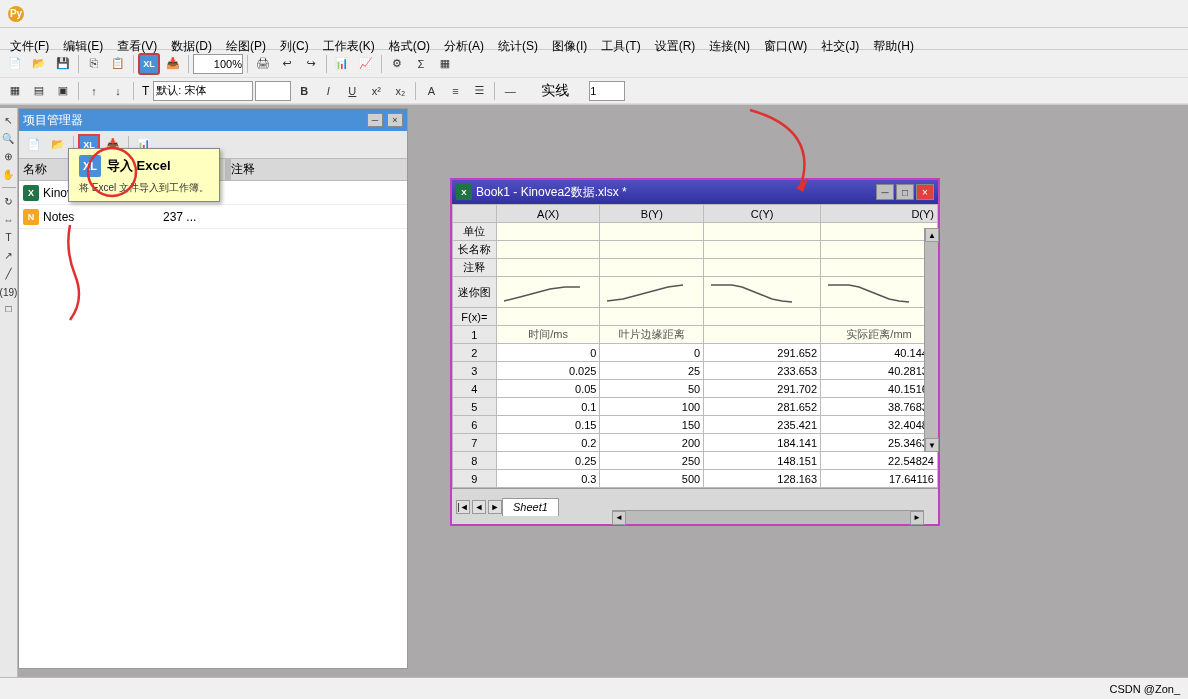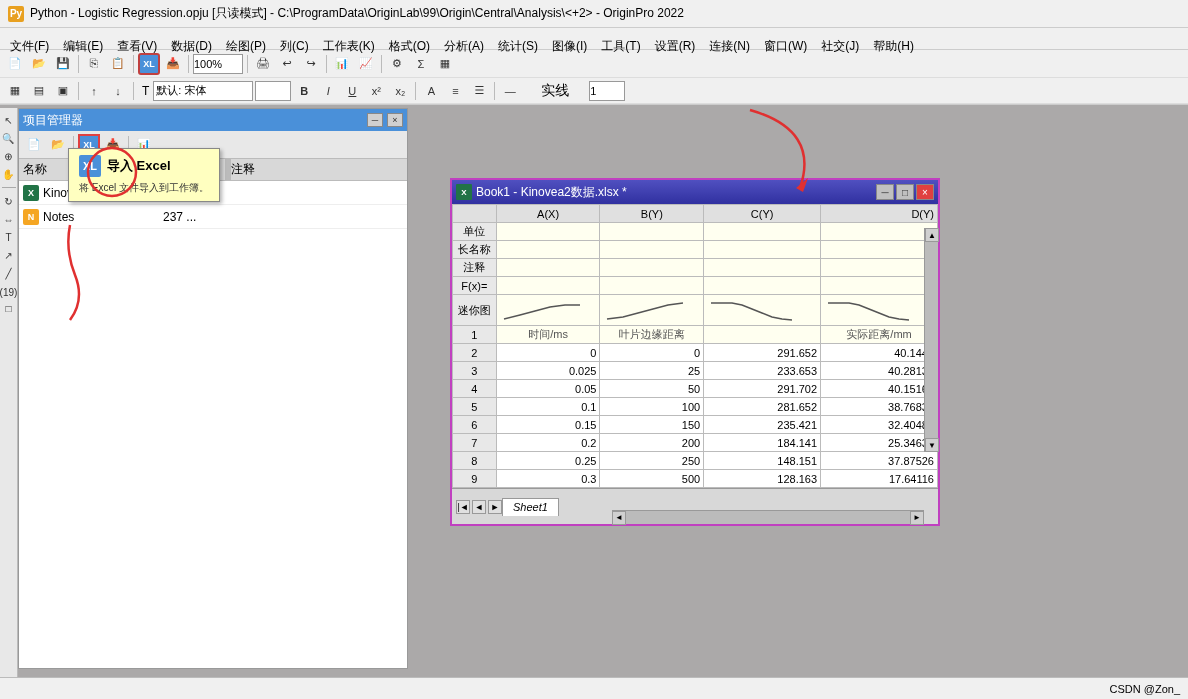--- a/index.html
+++ b/index.html
@@ -19,21 +19,21 @@
       height: 28px;
       display: flex;
       align-items: center;
       padding: 0 8px;
       border-bottom: 1px solid #ccc;
       font-size: 12px;
     }
     .title-bar-icon {
       width: 16px; height: 16px;
       background: #e8a020;
-      border-radius: 2px;
+      border-radius: 8px;
       margin-right: 6px;
       display: inline-flex;
       align-items: center;
       justify-content: center;
       color: white;
       font-size: 10px;
       font-weight: bold;
     }
 
     
@@ -78,21 +78,21 @@
     }
     .tb-sep {
       width: 1px; height: 18px;
       background: #bbb;
       margin: 0 2px;
     }
     .tb-zoom {
       width: 50px; height: 20px;
       border: 1px solid #999;
       font-size: 11px;
-      text-align: left;
+      text-align: right;
     }
     .tb-font {
       width: 100px; height: 20px;
       border: 1px solid #999;
       font-size: 11px;
       padding: 0 2px;
     }
     .tb-fontsize {
       width: 36px; height: 20px;
       border: 1px solid #999;
@@ -385,21 +385,20 @@
       padding: 0 8px;
       font-size: 11px;
       justify-content: flex-end;
     }
   </style>
 </head>
 <body>
 
 <div class="title-bar">
   <span class="title-bar-icon">Py</span>
-  <span>Python - Logistic Regression.opju [只读模式] - C:\ProgramData\OriginLab\99\Origin\Central\Analysis\&lt;+2&gt; - OriginPro 2022</span>
 </div>
 
 <div class="menu-bar">
   <span class="menu-item">文件(F)</span>
   <span class="menu-item">编辑(E)</span>
   <span class="menu-item">查看(V)</span>
   <span class="menu-item">数据(D)</span>
   <span class="menu-item">绘图(P)</span>
   <span class="menu-item">列(C)</span>
   <span class="menu-item">工作表(K)</span>
@@ -582,28 +581,20 @@
           <tr>
             <td class="row-header">长名称</td>
             <td class="cell-label"></td>
             <td class="cell-label"></td>
             <td class="cell-label"></td>
             <td class="cell-label"></td>
           </tr>
 
           <tr>
             <td class="row-header">注释</td>
-            <td class="cell-label"></td>
-            <td class="cell-label"></td>
-            <td class="cell-label"></td>
-            <td class="cell-label"></td>
-          </tr>
-
-          <tr>
-            <td class="row-header">F(x)=</td>
             <td class="cell-label"></td>
             <td class="cell-label"></td>
             <td class="cell-label"></td>
             <td class="cell-label"></td>
           </tr>
 
           <tr style="height:30px;">
             <td class="row-header">迷你图</td>
             <td class="cell-sparkline">
               <svg width="88" height="28">
@@ -621,20 +612,28 @@
               </svg>
             </td>
             <td class="cell-sparkline">
               <svg width="100" height="28">
                 <polyline points="4,8 15,8 25,8 35,10 45,14 55,18 65,22 75,24 85,25" fill="none" stroke="#555" stroke-width="1.5"></polyline>
               </svg>
             </td>
           </tr>
 
           <tr>
+            <td class="row-header">F(x)=</td>
+            <td class="cell-label"></td>
+            <td class="cell-label"></td>
+            <td class="cell-label"></td>
+            <td class="cell-label"></td>
+          </tr>
+
+          <tr>
             <td class="row-header">1</td>
             <td class="cell-header-text">时间/ms</td>
             <td class="cell-header-text">叶片边缘距离</td>
             <td class="cell-header-text"></td>
             <td class="cell-header-text">实际距离/mm</td>
           </tr>
 
           <tr>
             <td class="row-header">2</td>
             <td class="cell-data">0</td>
@@ -675,21 +674,21 @@
             <td class="cell-data">0.2</td>
             <td class="cell-data">200</td>
             <td class="cell-data">184.141</td>
             <td class="cell-data">25.34632</td>
           </tr>
           <tr>
             <td class="row-header">8</td>
             <td class="cell-data">0.25</td>
             <td class="cell-data">250</td>
             <td class="cell-data">148.151</td>
-            <td class="cell-data">37.87526</td>
+            <td class="cell-data">22.54824</td>
           </tr>
           <tr>
             <td class="row-header">9</td>
             <td class="cell-data">0.3</td>
             <td class="cell-data">500</td>
             <td class="cell-data">128.163</td>
             <td class="cell-data">17.64116</td>
           </tr>
         </tbody>
       </table>

